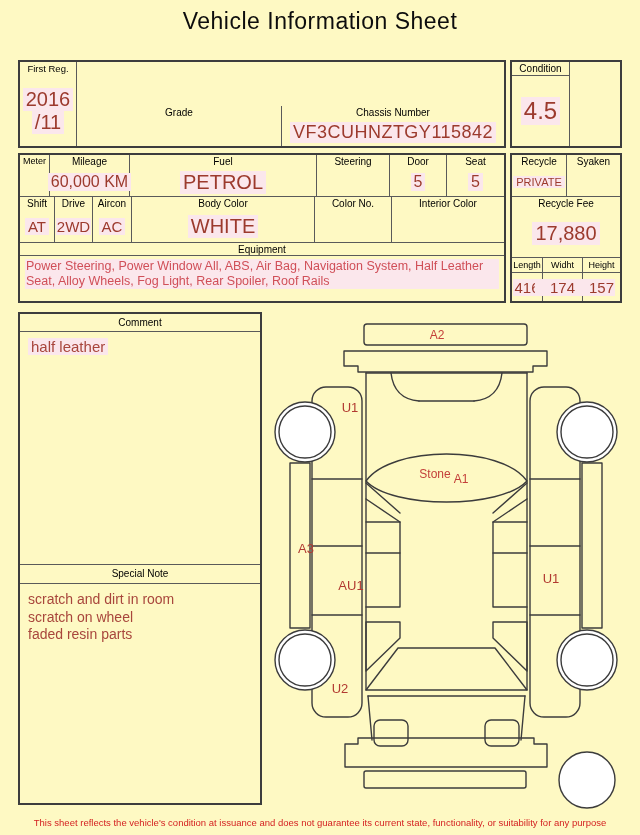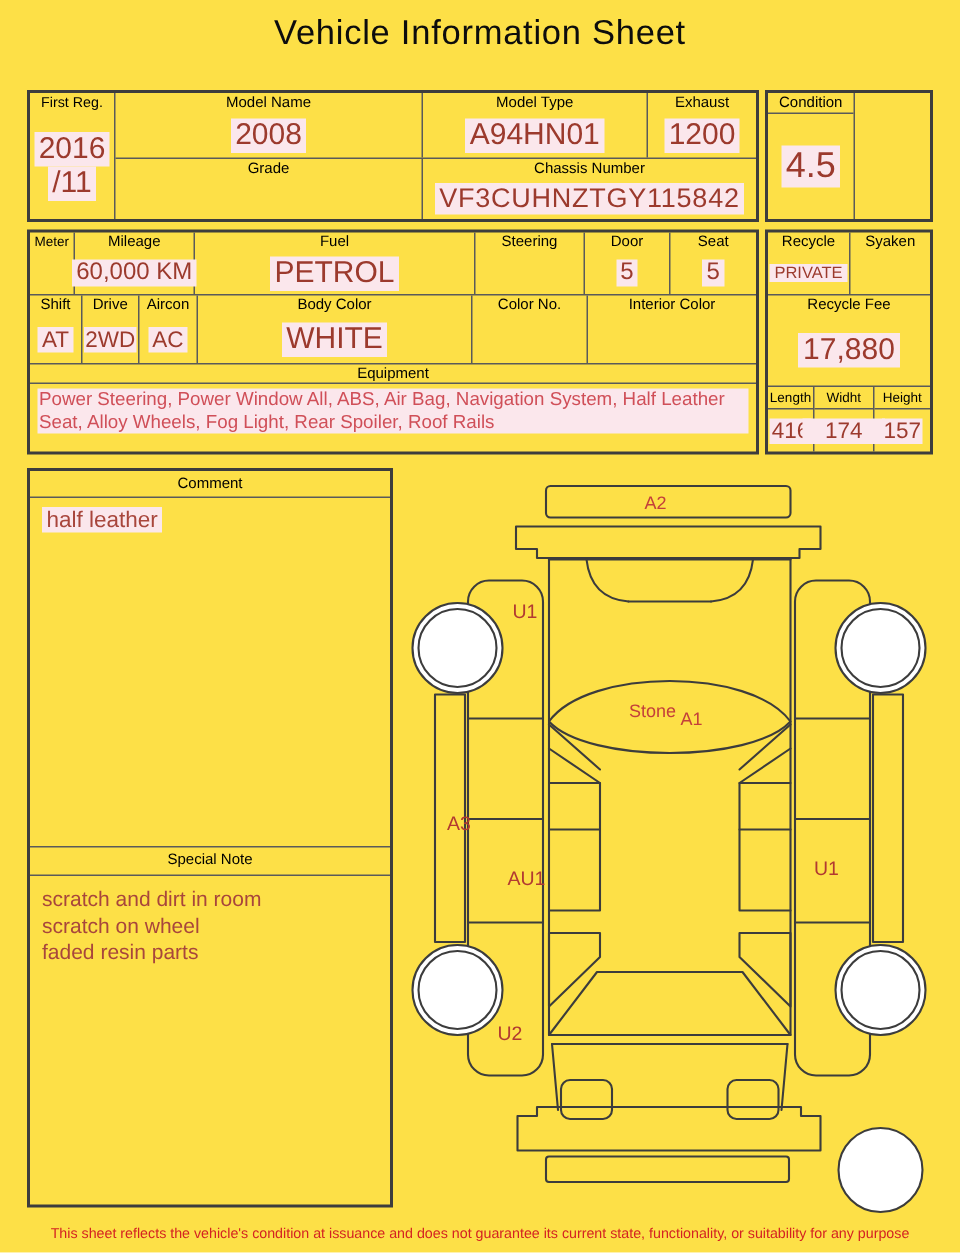--- a/index.html
+++ b/index.html
@@ -1,16 +1,16 @@
 <!DOCTYPE html>
 <html><head>
 <meta charset="utf-8">
 <style>
   html,body{margin:0;padding:0;background:#fff;}
-  .page{position:relative;width:640px;height:835px;background:#fde047;
+  .page{position:relative;width:640px;height:835px;background:#fef9c3;
         font-family:"Liberation Sans",sans-serif;overflow:hidden;color:#111;}
   .abs{position:absolute;box-sizing:border-box;}
   .box{border:2px solid #3d3d3d;}
   .br{border-right:1px solid #5a5a5a;}
   .bb{border-bottom:1px solid #5a5a5a;}
   .bt{border-top:1px solid #5a5a5a;}
   .lbl{font-size:10px;color:#000;text-align:center;line-height:13px;white-space:nowrap;overflow:hidden;}
   .lbl9{font-size:9px;}
   .lh18{line-height:18px;}
   .fcell{display:flex;flex-direction:column;}
@@ -42,40 +42,20 @@
   <div class="abs box" style="left:18px;top:60px;width:488px;height:88px;">
 
     <div class="abs fcell br" style="left:0;top:0;width:57px;height:84px;">
       <div class="lbl" style="font-size:9.5px;">First Reg.</div>
       <div class="vwrap" style="flex-direction:column;">
         <span class="val v20 hl">2016</span>
         <span class="val v20 hl">/11</span>
       </div>
     </div>
 
-    <div class="abs bb" style="left:57px;top:0;width:427px;height:44px;">
-      <div class="abs fcell br" style="left:0;top:0;width:205px;height:43px;">
-        <div class="lbl">Model Name</div>
-        <div class="vwrap">
-            <span class="val v20 hl">2008</span>
-          </div>
-      </div>
-      <div class="abs fcell br" style="left:205px;top:0;width:150px;height:43px;">
-        <div class="lbl">Model Type</div>
-        <div class="vwrap">
-            <span class="val v20 hl">A94HN01</span>
-          </div>
-      </div>
-      <div class="abs fcell" style="left:355px;top:0;width:72px;height:43px;">
-        <div class="lbl">Exhaust</div>
-        <div class="vwrap">
-            <span class="val v20 hl">1200</span>
-          </div>
-      </div>
-    </div>
 
     <div class="abs" style="left:57px;top:44px;width:427px;height:40px;">
       <div class="abs fcell br" style="left:0;top:0;width:205px;height:40px;">
         <div class="lbl">Grade</div>
         <div class="vwrap">
             <span class="val v16"></span>
           </div>
       </div>
       <div class="abs fcell" style="left:205px;top:0;width:222px;height:40px;">
         <div class="lbl">Chassis Number</div>

